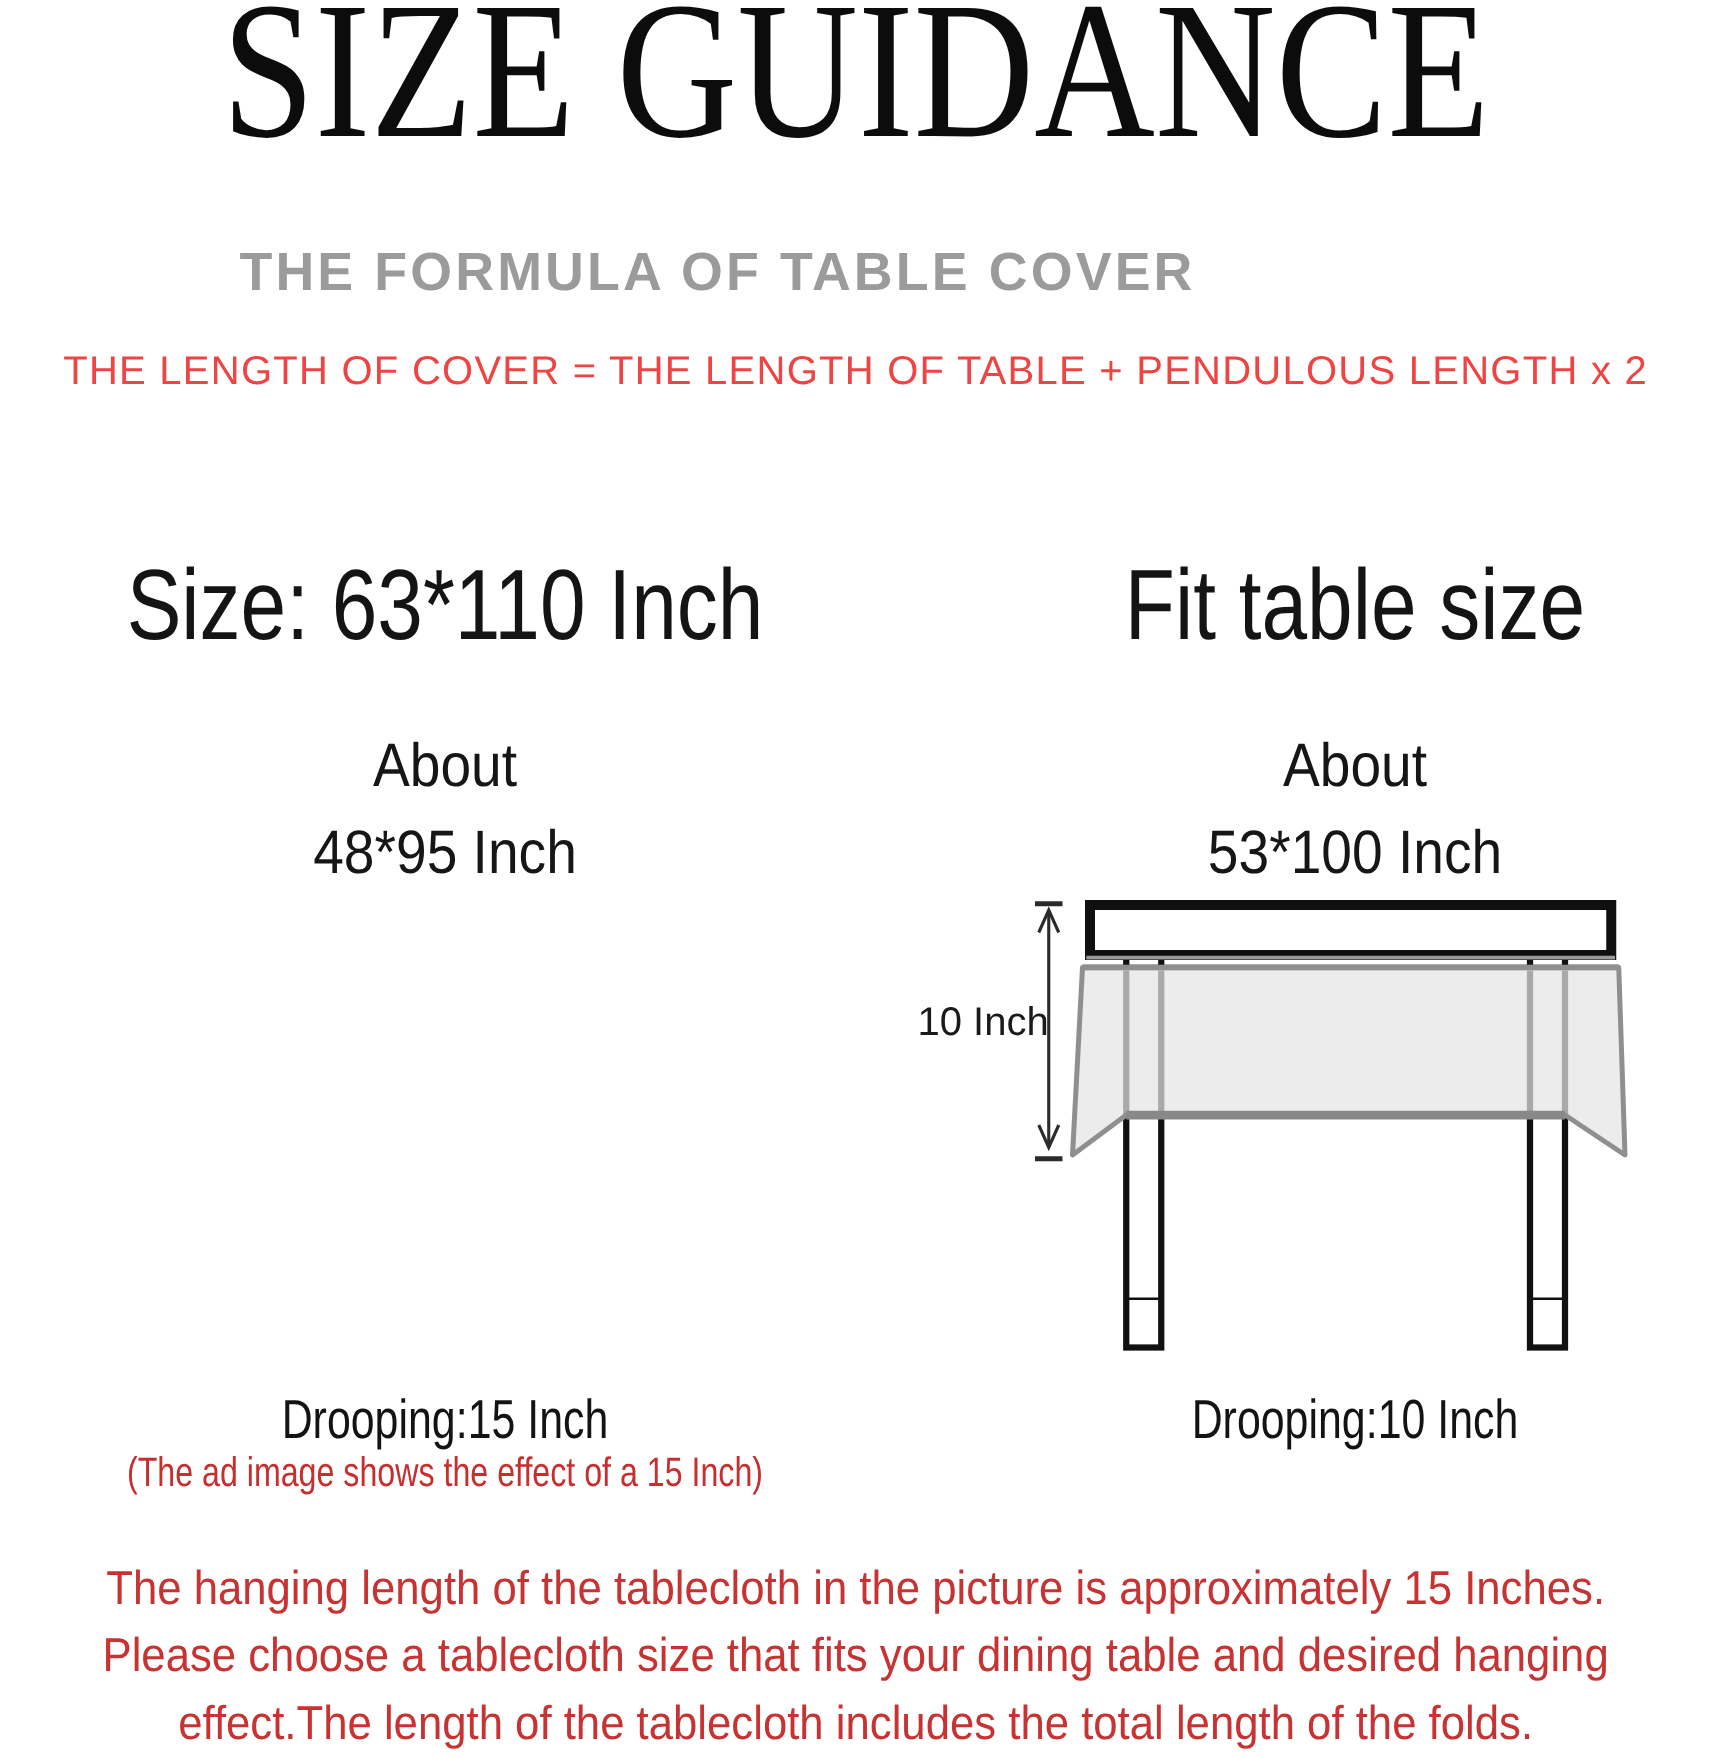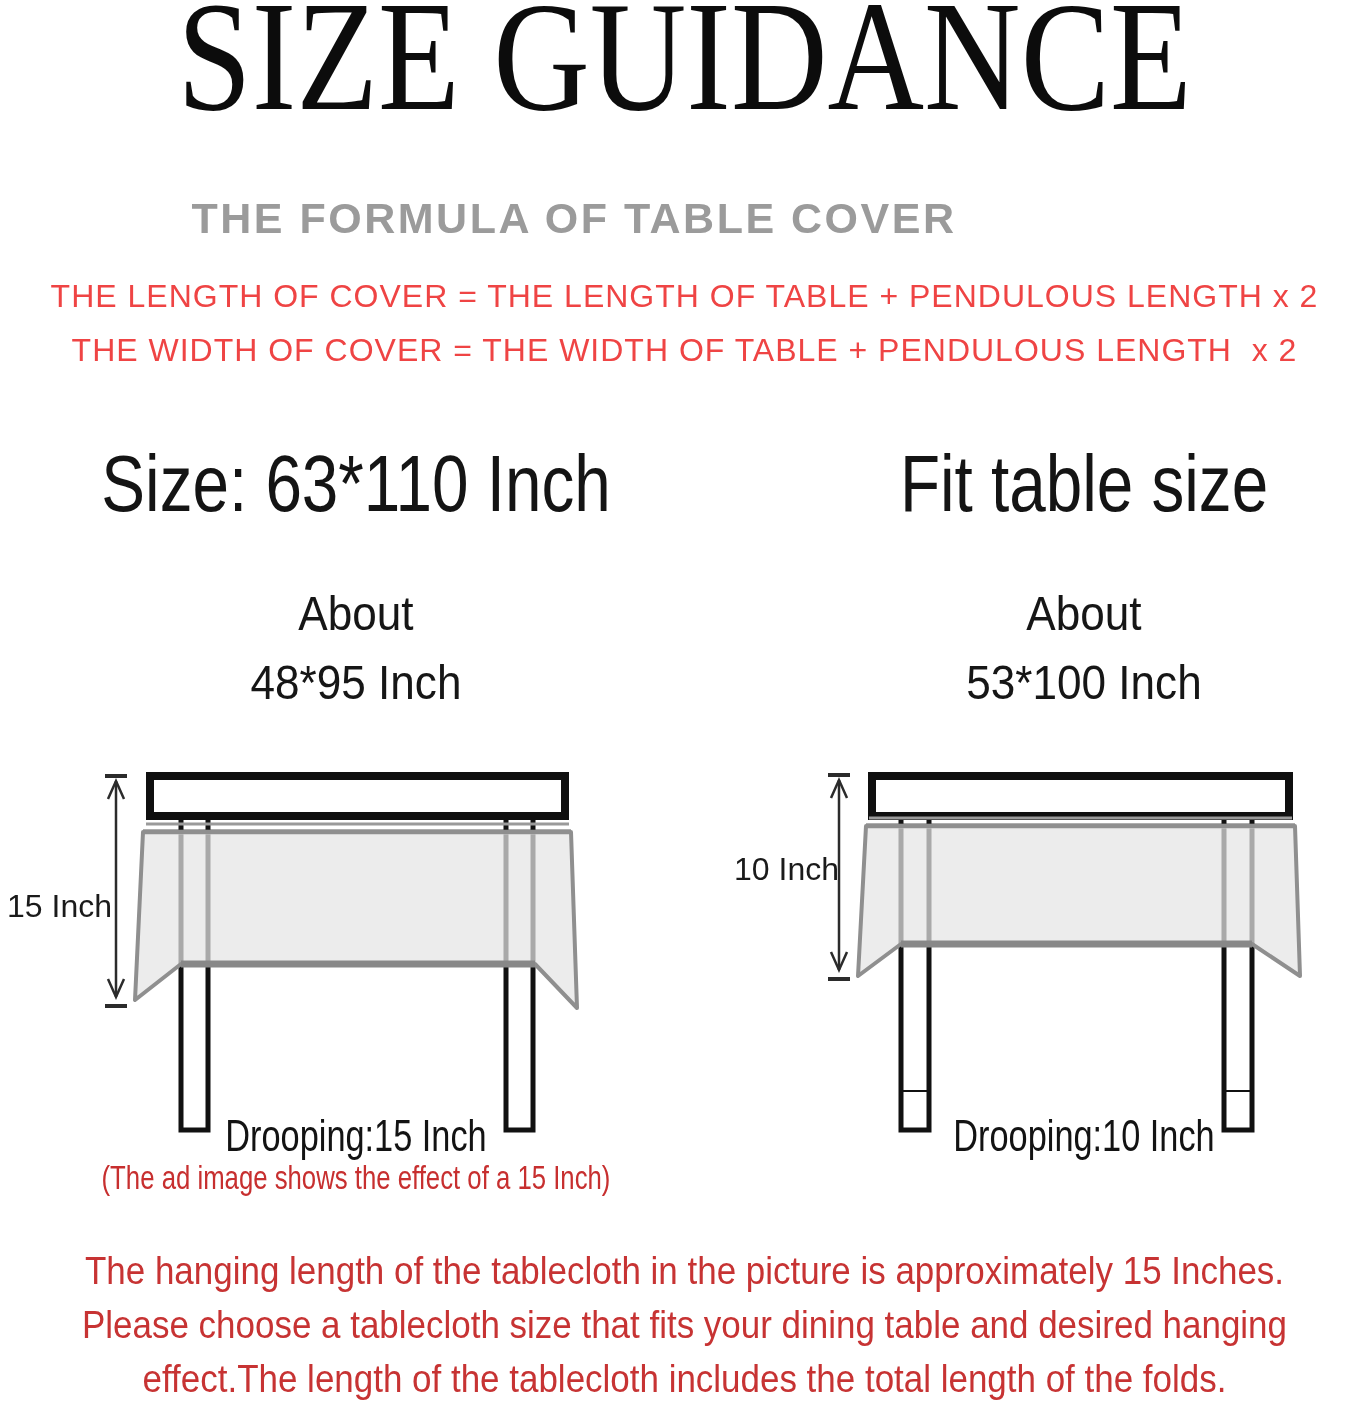--- a/index.html
+++ b/index.html
@@ -26,21 +26,21 @@
   .f1{top:276px;} .f2{top:330px;}
 
   .col-left-text{left:26px;width:660px;}
   .col-right-text{left:799px;width:570px;}
 
   .size-header{top:436px;font-size:80px;line-height:96px;font-weight:400;color:#141414;
     transform:scaleX(.82);transform-origin:50% 50%;}
   .about{top:583px;font-size:49px;line-height:60px;color:#161616;transform:scaleX(.9);}
   .tsize{top:652px;font-size:49px;line-height:60px;color:#161616;transform:scaleX(.9);}
 
-  .diagram{position:absolute;top:768px;height:370px;}
+  .diagram{position:absolute;top:716px;height:370px;}
   .diag-left{left:45px;width:620px;}
   .diag-right{left:760px;width:610px;}
   .diagram svg{position:absolute;left:0;top:0;width:100%;height:100%;}
   .drop-label{
     position:absolute;font-size:32px;line-height:38px;color:#1a1a1a;white-space:nowrap;
   }
   .drop-label-left{left:-38px;top:119px;}
   .drop-label-right{left:-26px;top:82px;}
 
   .drooping{top:1109px;font-size:44px;line-height:54px;color:#131313;transform:scaleX(.78);}
@@ -55,56 +55,29 @@
 </head>
 <body>
 
 <div class="page">
 
   <div class="abs title">SIZE GUIDANCE</div>
 
   <div class="abs subtitle ctr">THE FORMULA OF TABLE COVER</div>
 
   <div class="abs formula f1 ctr">THE LENGTH OF COVER = THE LENGTH OF TABLE + PENDULOUS LENGTH x 2</div>
-  <div class="abs formula f2 ctr">THE WIDTH OF COVER = THE WIDTH OF TABLE + PENDULOUS LENGTH  x 2</div>
 
   <div class="abs size-header ctr col-left-text">Size: 63*110 Inch</div>
   <div class="abs about ctr col-left-text">About</div>
   <div class="abs tsize ctr col-left-text">48*95 Inch</div>
 
   <div class="abs size-header ctr col-right-text">Fit table size</div>
   <div class="abs about ctr col-right-text">About</div>
   <div class="abs tsize ctr col-right-text">53*100 Inch</div>
 
-  <div class="diagram diag-left">
-    <svg viewBox="0 0 620 370">
-
-      <g>
-        <rect x="136" y="40" width="27" height="322" fill="#ffffff" stroke="#111" stroke-width="5"></rect>
-        <rect x="461" y="40" width="27" height="322" fill="#ffffff" stroke="#111" stroke-width="5"></rect>
-      </g>
-
-      <rect x="105" y="8" width="415" height="40" fill="#ffffff" stroke="#0f0f0f" stroke-width="8"></rect>
-
-      <line x1="101" y1="56" x2="524" y2="56" stroke="#9a9a9a" stroke-width="3"></line>
-      <line x1="98" y1="64" x2="526" y2="64" stroke="#5e5e5e" stroke-width="5"></line>
-
-      <polygon points="98,64 526,64 532,240 490,196 136,196 90,232" fill="rgba(228,228,228,0.72)" stroke="#8f8f8f" stroke-width="4" stroke-linejoin="round"></polygon>
-      <line x1="136" y1="196" x2="490" y2="196" stroke="#888888" stroke-width="7"></line>
-
-      <g stroke="#2b2b2b" fill="none">
-        <line x1="60" y1="8" x2="82" y2="8" stroke-width="4"></line>
-        <line x1="71" y1="13" x2="71" y2="229" stroke-width="2.5"></line>
-        <path d="M63,31 L71,13 L79,31" stroke-width="2.5"></path>
-        <path d="M63,211 L71,229 L79,211" stroke-width="2.5"></path>
-        <line x1="60" y1="238" x2="82" y2="238" stroke-width="4"></line>
-      </g>
-    </svg>
-    <span class="drop-label drop-label-left">15 Inch</span>
-  </div>
 
   <div class="diagram diag-right">
     <svg viewBox="0 0 610 370">
       <g>
         <rect x="141" y="40" width="28" height="322" fill="#ffffff" stroke="#111" stroke-width="5"></rect>
         <rect x="464" y="40" width="28" height="322" fill="#ffffff" stroke="#111" stroke-width="5"></rect>
         <line x1="141" y1="323" x2="169" y2="323" stroke="#111" stroke-width="2"></line>
         <line x1="464" y1="323" x2="492" y2="323" stroke="#111" stroke-width="2"></line>
       </g>
       <rect x="112" y="8" width="417" height="40" fill="#ffffff" stroke="#0f0f0f" stroke-width="8"></rect>

